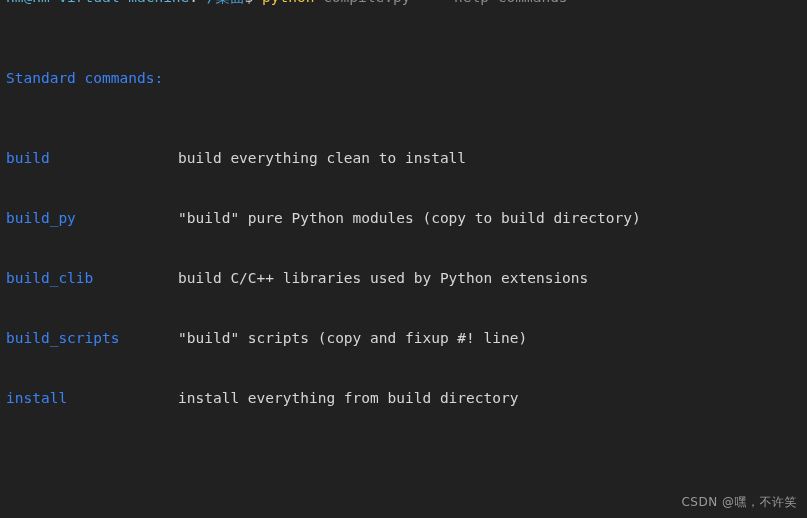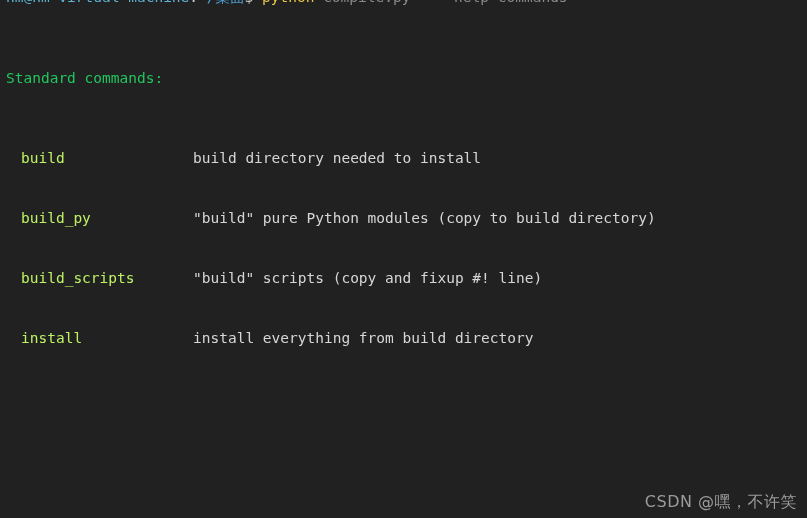--- a/index.html
+++ b/index.html
@@ -41,51 +41,52 @@
     position: absolute;
     left: 6px;
     top: 8px;
     white-space: pre;
   }
   .line {
     height: 20px;
     white-space: pre;
     color: #d6d6d6;
   }
-  .heading { color: #22c55e; }
+  .heading { color: #3b82f6; }
   .cmd-row { white-space: pre; }
-  .cmd-name { display: inline-block; width: 172px; color: #bef264; margin-left: 15px; }
+  .cmd-name { display: inline-block; width: 172px; color: #3b82f6; }
   .cmd-desc { color: #d6d6d6; }
 
   
   .watermark {
     position: absolute;
     right: 10px;
     bottom: 6px;
     color: #9b9b9b;
     font-family: "DejaVu Sans", "Liberation Sans", sans-serif;
-    font-size: 16px;
+    font-size: 12px;
     letter-spacing: 0.5px;
     user-select: none;
     white-space: pre;
   }
 </style>
 </head>
 <body>
 
 <div id="terminal">
 
   <div class="prompt-line"><span class="pr-cyan">hm@hm-virtual-machine</span><span class="pr-white">:</span><span class="pr-blue">~/桌面</span><span class="pr-white">$ </span><span class="pr-yellow">python</span><span class="pr-white"> </span><span class="pr-gray">compile.py</span><span class="pr-white">   </span><span class="pr-gray">--help-commands</span></div>
 
   <div class="output">
 
     <div class="line heading">Standard commands:</div>
 
-    <div class="line cmd-row"><span class="cmd-name">build</span><span class="cmd-desc">build directory needed to install</span></div>
+    <div class="line cmd-row"><span class="cmd-name">build</span><span class="cmd-desc">build everything clean to install</span></div>
     <div class="line cmd-row"><span class="cmd-name">build_py</span><span class="cmd-desc">"build" pure Python modules (copy to build directory)</span></div>
+    <div class="line cmd-row"><span class="cmd-name">build_clib</span><span class="cmd-desc">build C/C++ libraries used by Python extensions</span></div>
     <div class="line cmd-row"><span class="cmd-name">build_scripts</span><span class="cmd-desc">"build" scripts (copy and fixup #! line)</span></div>
     <div class="line cmd-row"><span class="cmd-name">install</span><span class="cmd-desc">install everything from build directory</span></div>
     
     
     
     
     
     
     
     

